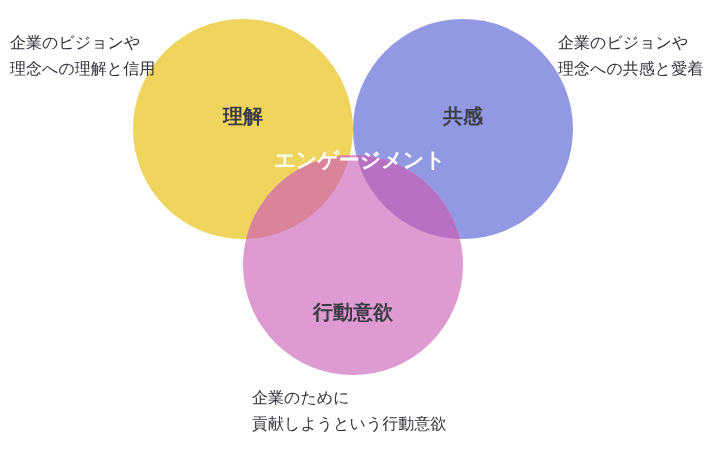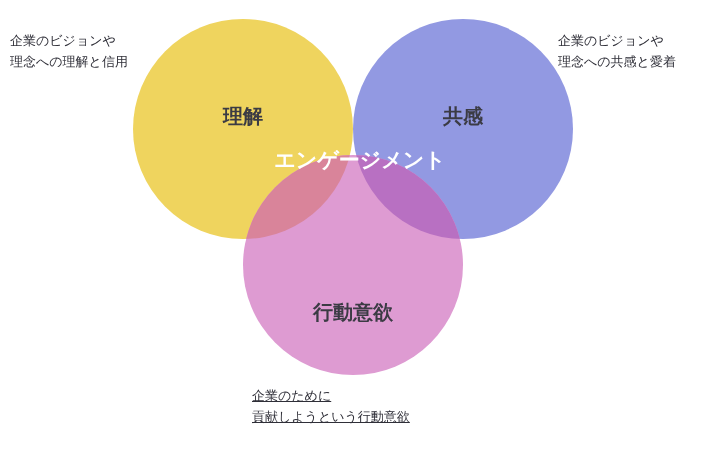--- a/index.html
+++ b/index.html
@@ -32,40 +32,39 @@
     font-weight: bold;
     fill: #3b3b44;
   }
   .center-label {
     font-size: 21px;
     font-weight: bold;
     fill: #ffffff;
   }
   .caption {
     position: absolute;
-    font-size: 13px;
+    font-size: 16px;
     line-height: 1.62;
     color: #2f2f38;
     white-space: pre-line;
   }
   #caption-left {
     left: 10px;
     top: 30px;
     text-align: left;
   }
   #caption-right {
     left: 558px;
     top: 30px;
     text-align: left;
   }
   #caption-bottom {
     left: 252px;
     top: 385px;
     text-align: left;
-    text-decoration: underline;
   }
 </style>
 </head>
 <body style="background: rgb(255, 255, 255);">
 
 <div id="diagram-root">
 
   <svg id="venn-svg" viewBox="0 0 720 450">
     <defs>
       <clipPath id="clip-understanding">

